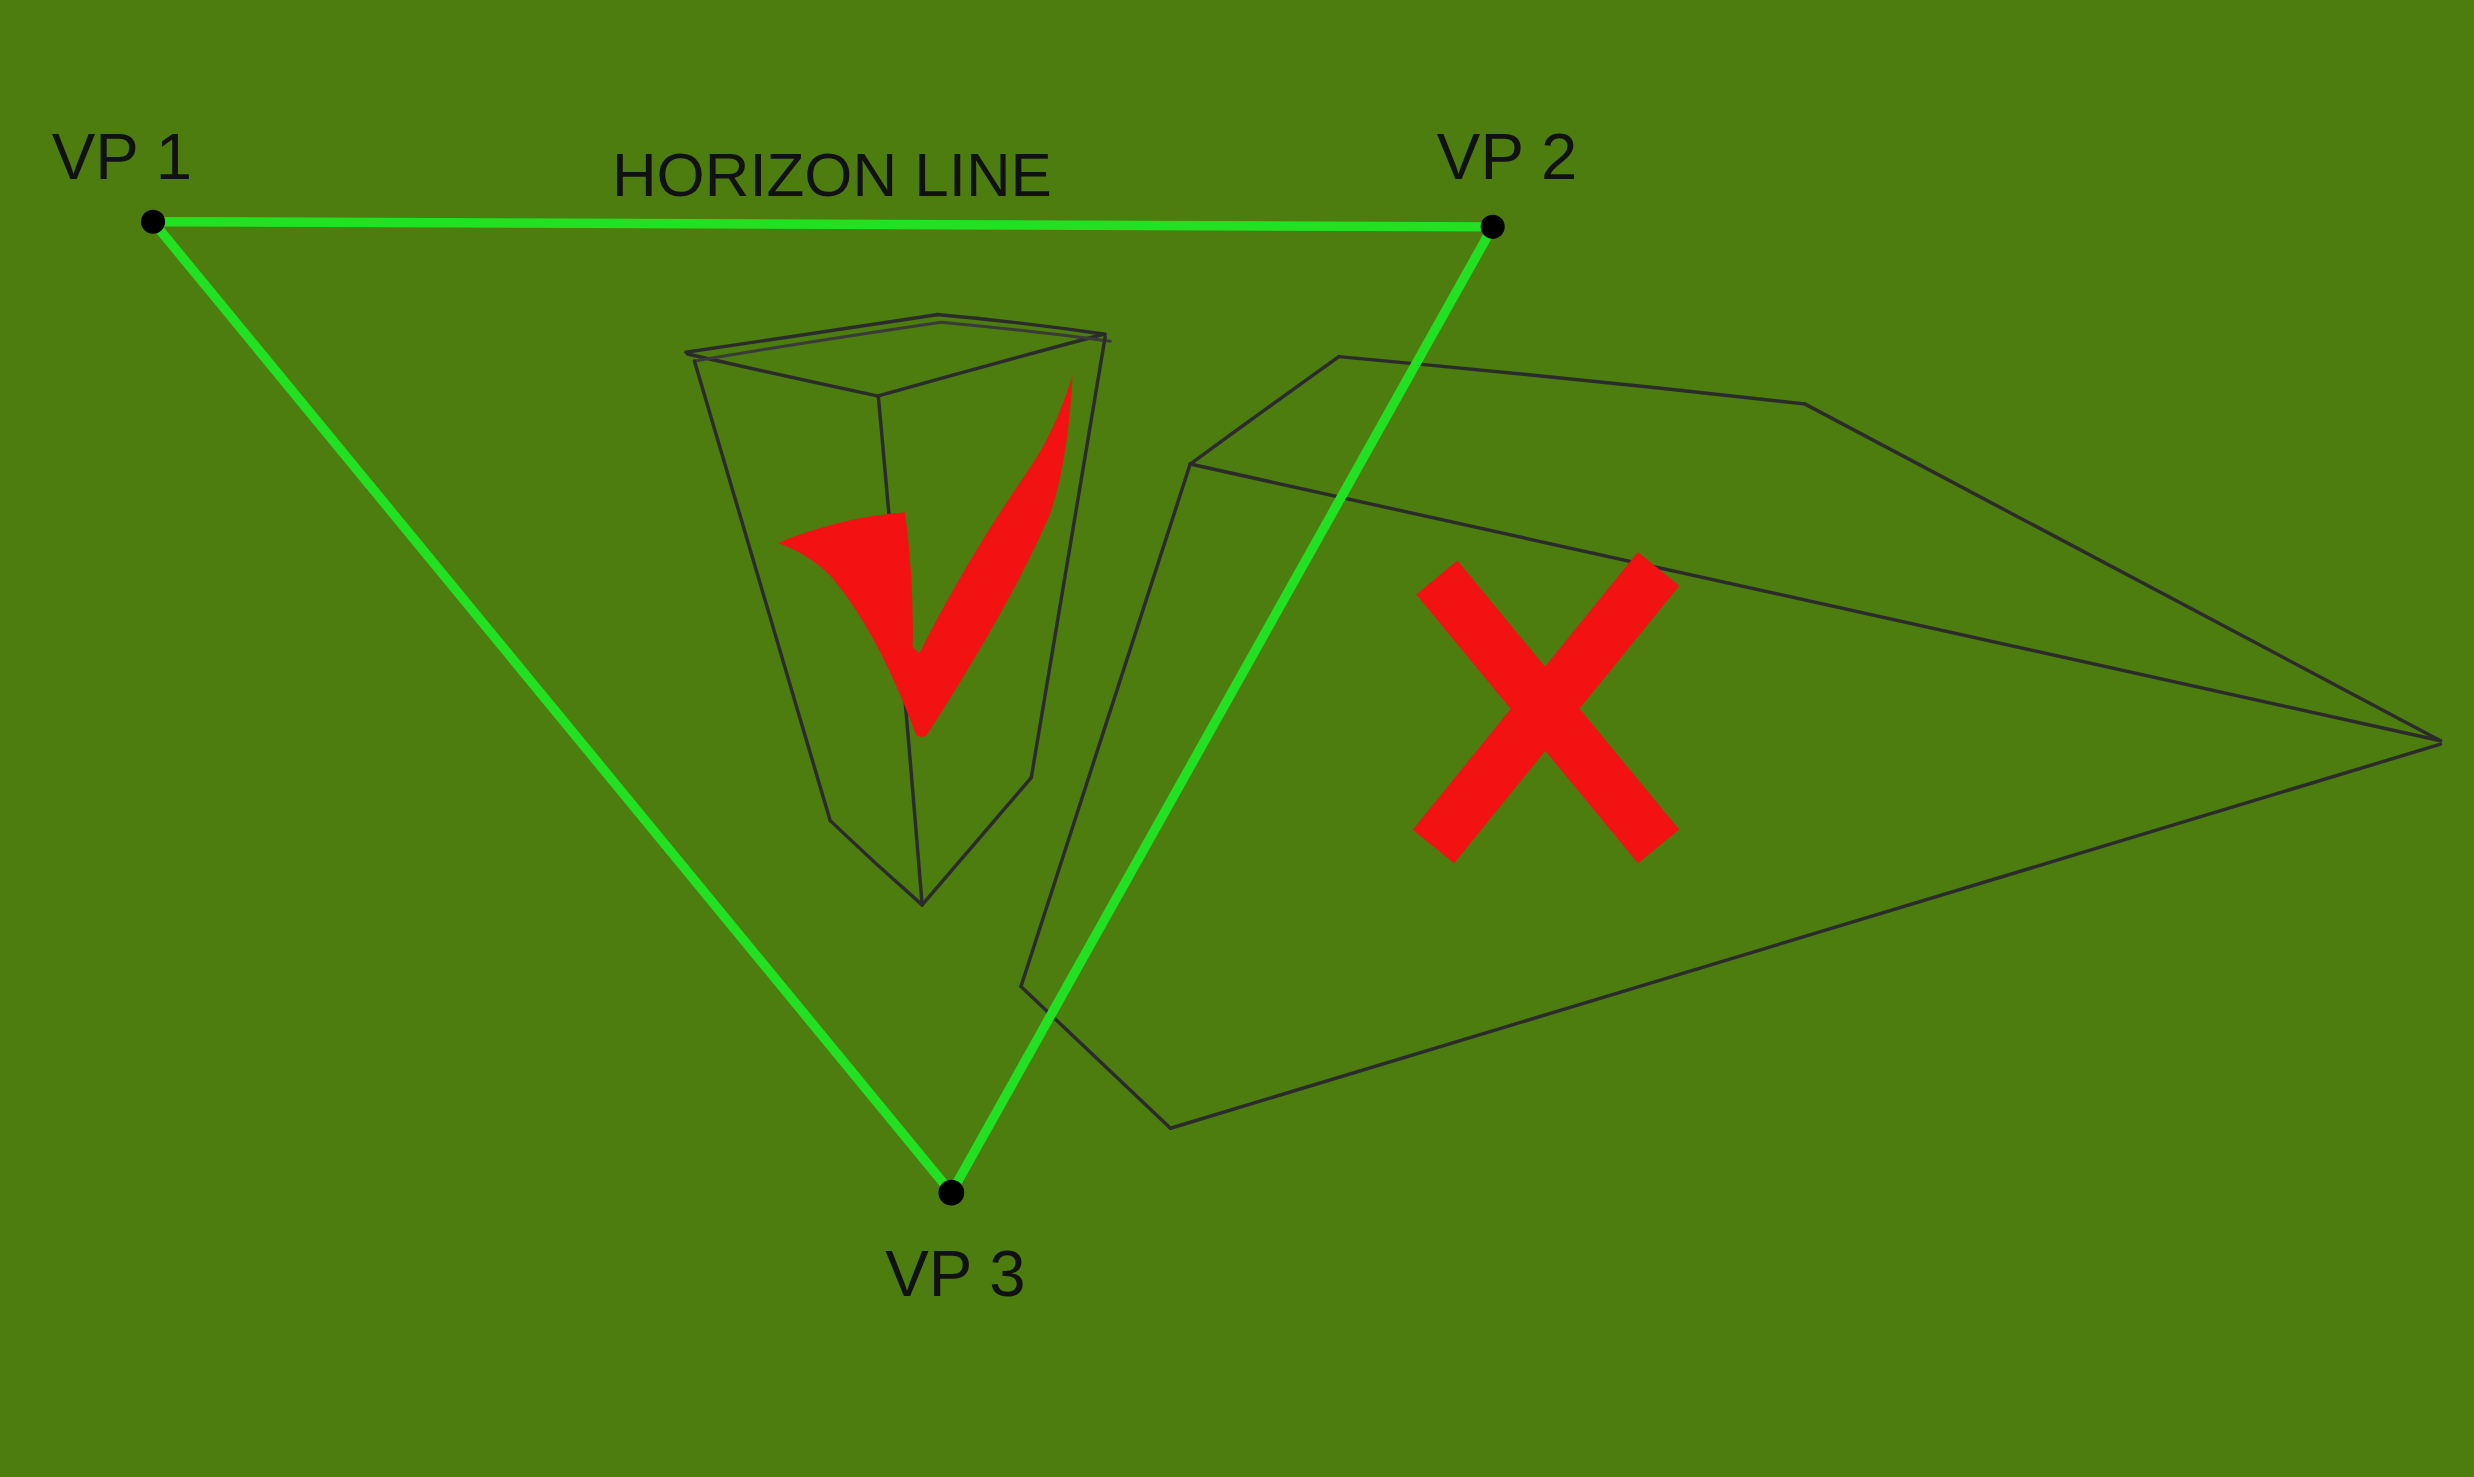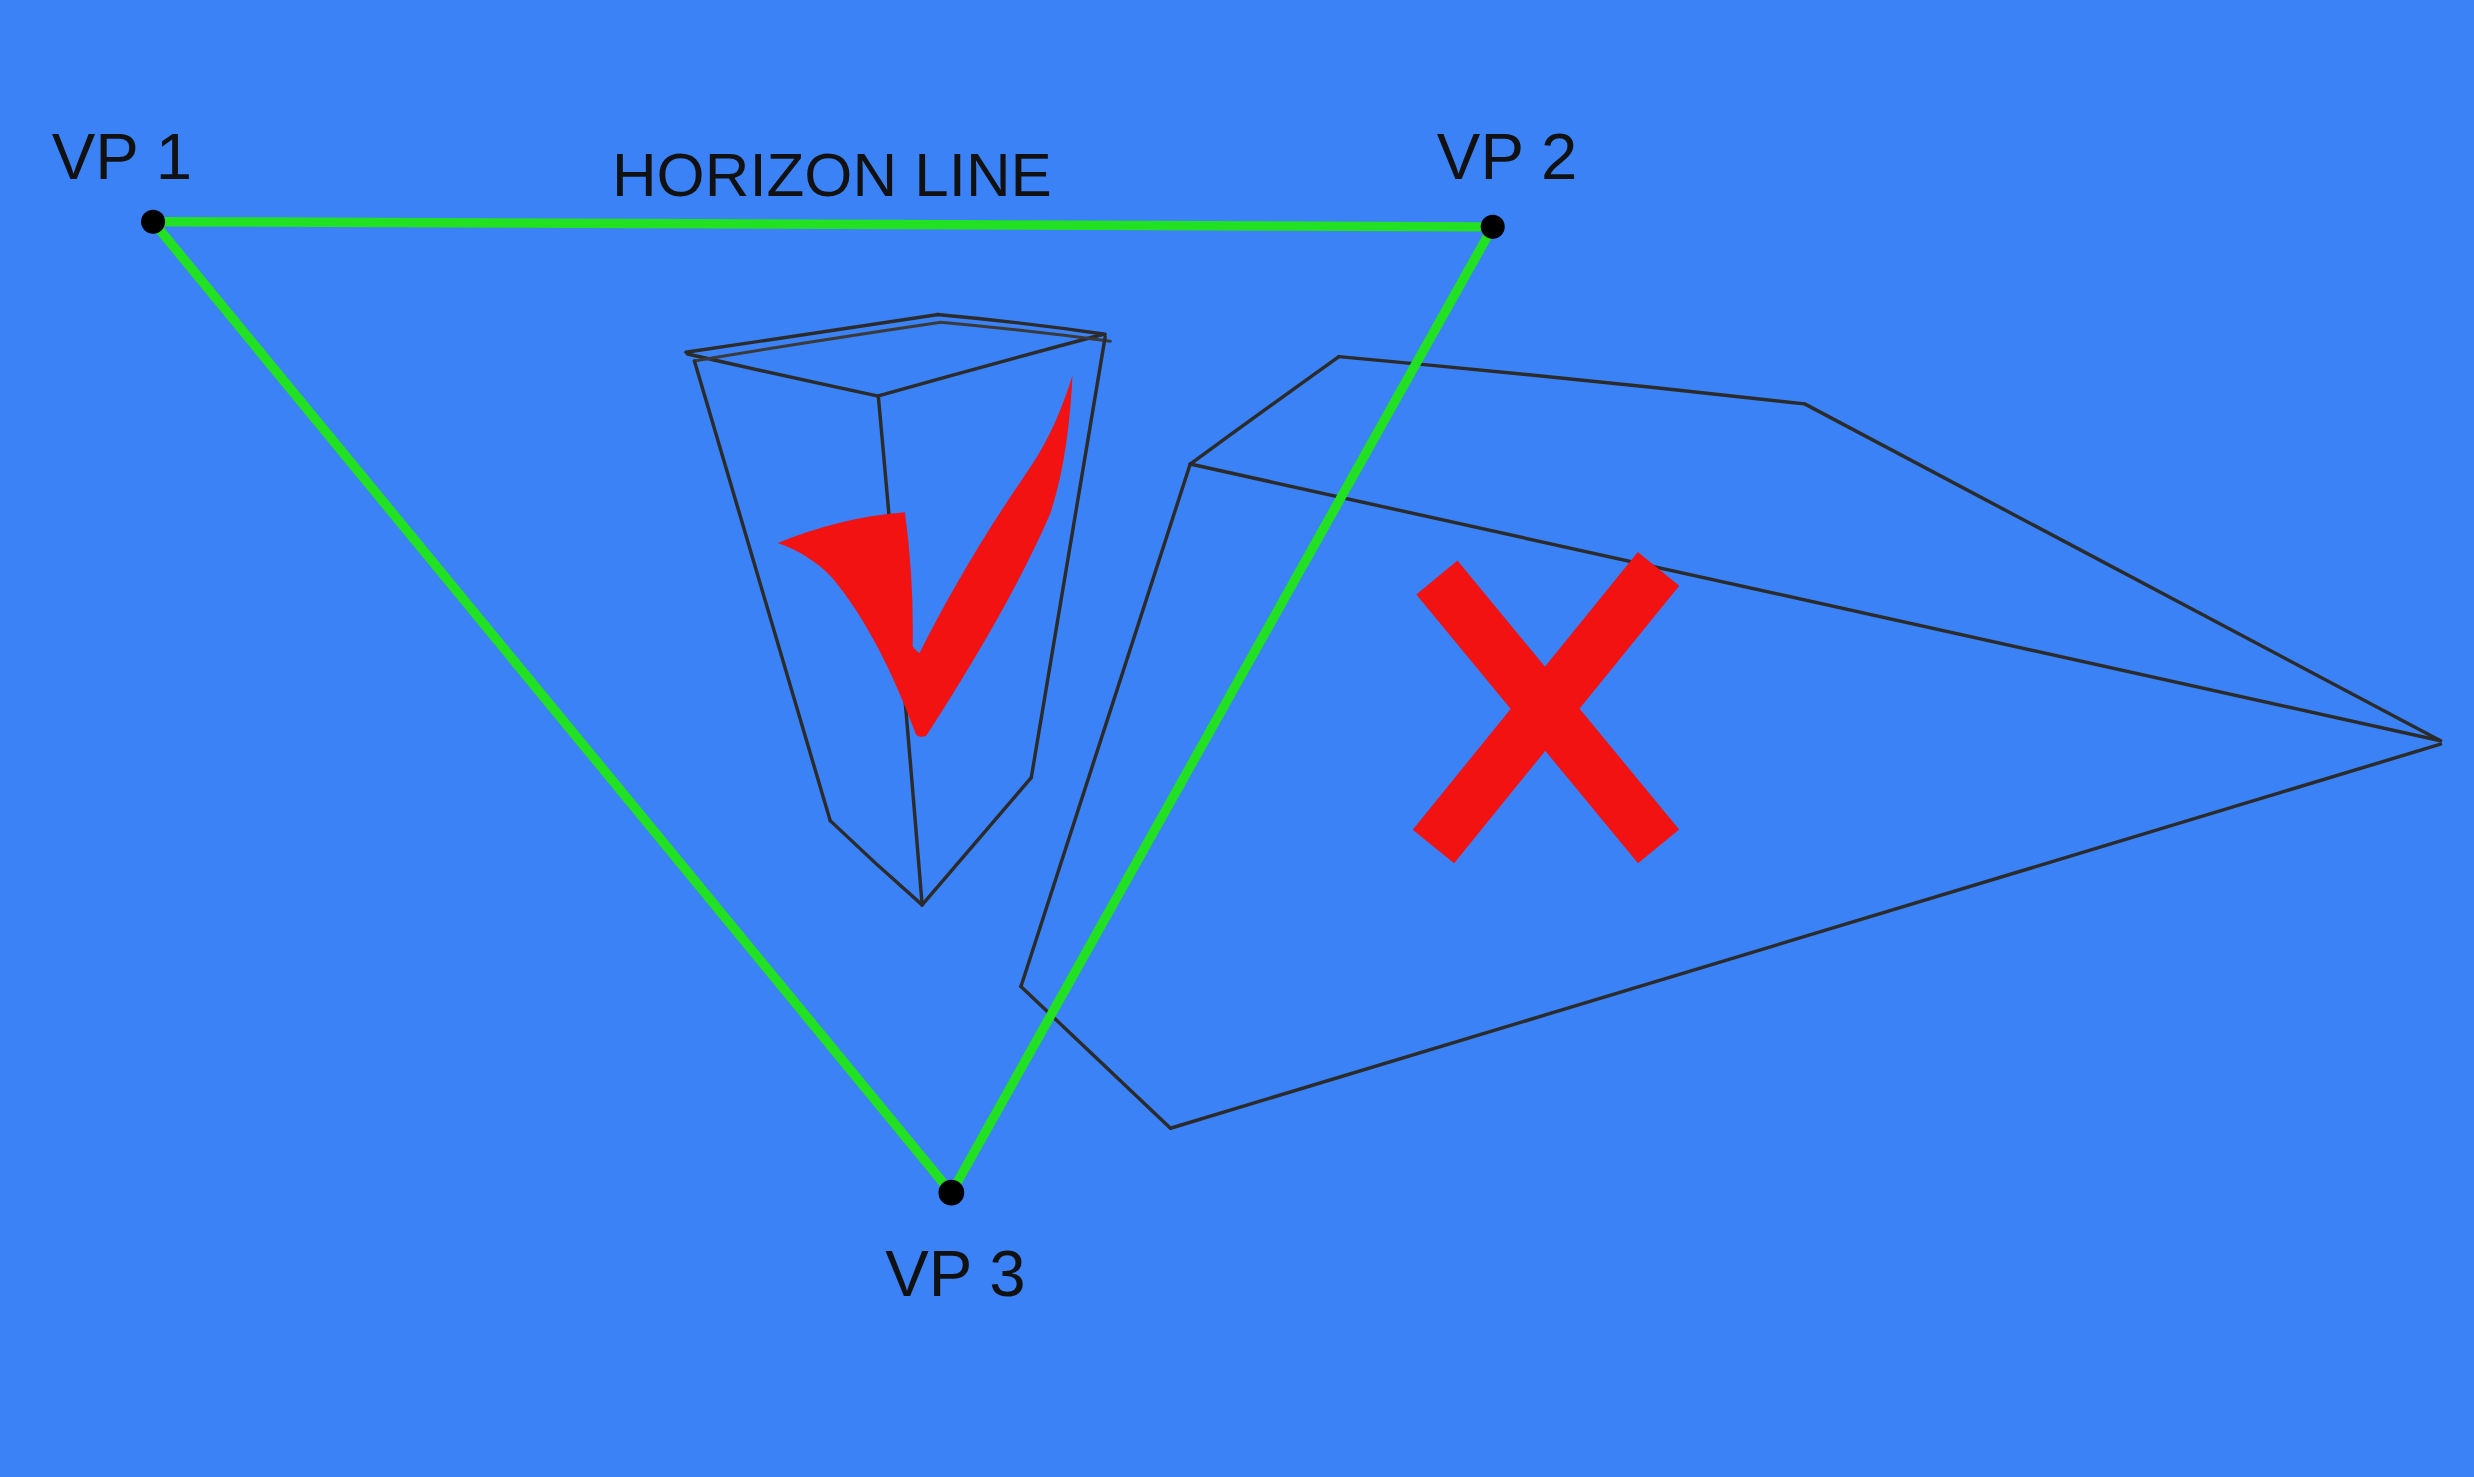--- a/index.html
+++ b/index.html
@@ -10,21 +10,21 @@
   body {
     width: 2475px;
     height: 1478px;
     overflow: hidden;
     font-family: "Liberation Sans", sans-serif;
   }
   #stage {
     position: relative;
     width: 2475px;
     height: 1478px;
-    background: #3b82f6;
+    background: #4d7c0f;
   }
   #diagram {
     position: absolute;
     left: 0;
     top: 0;
     width: 2475px;
     height: 1478px;
     display: block;
   }
   .vp-label {

